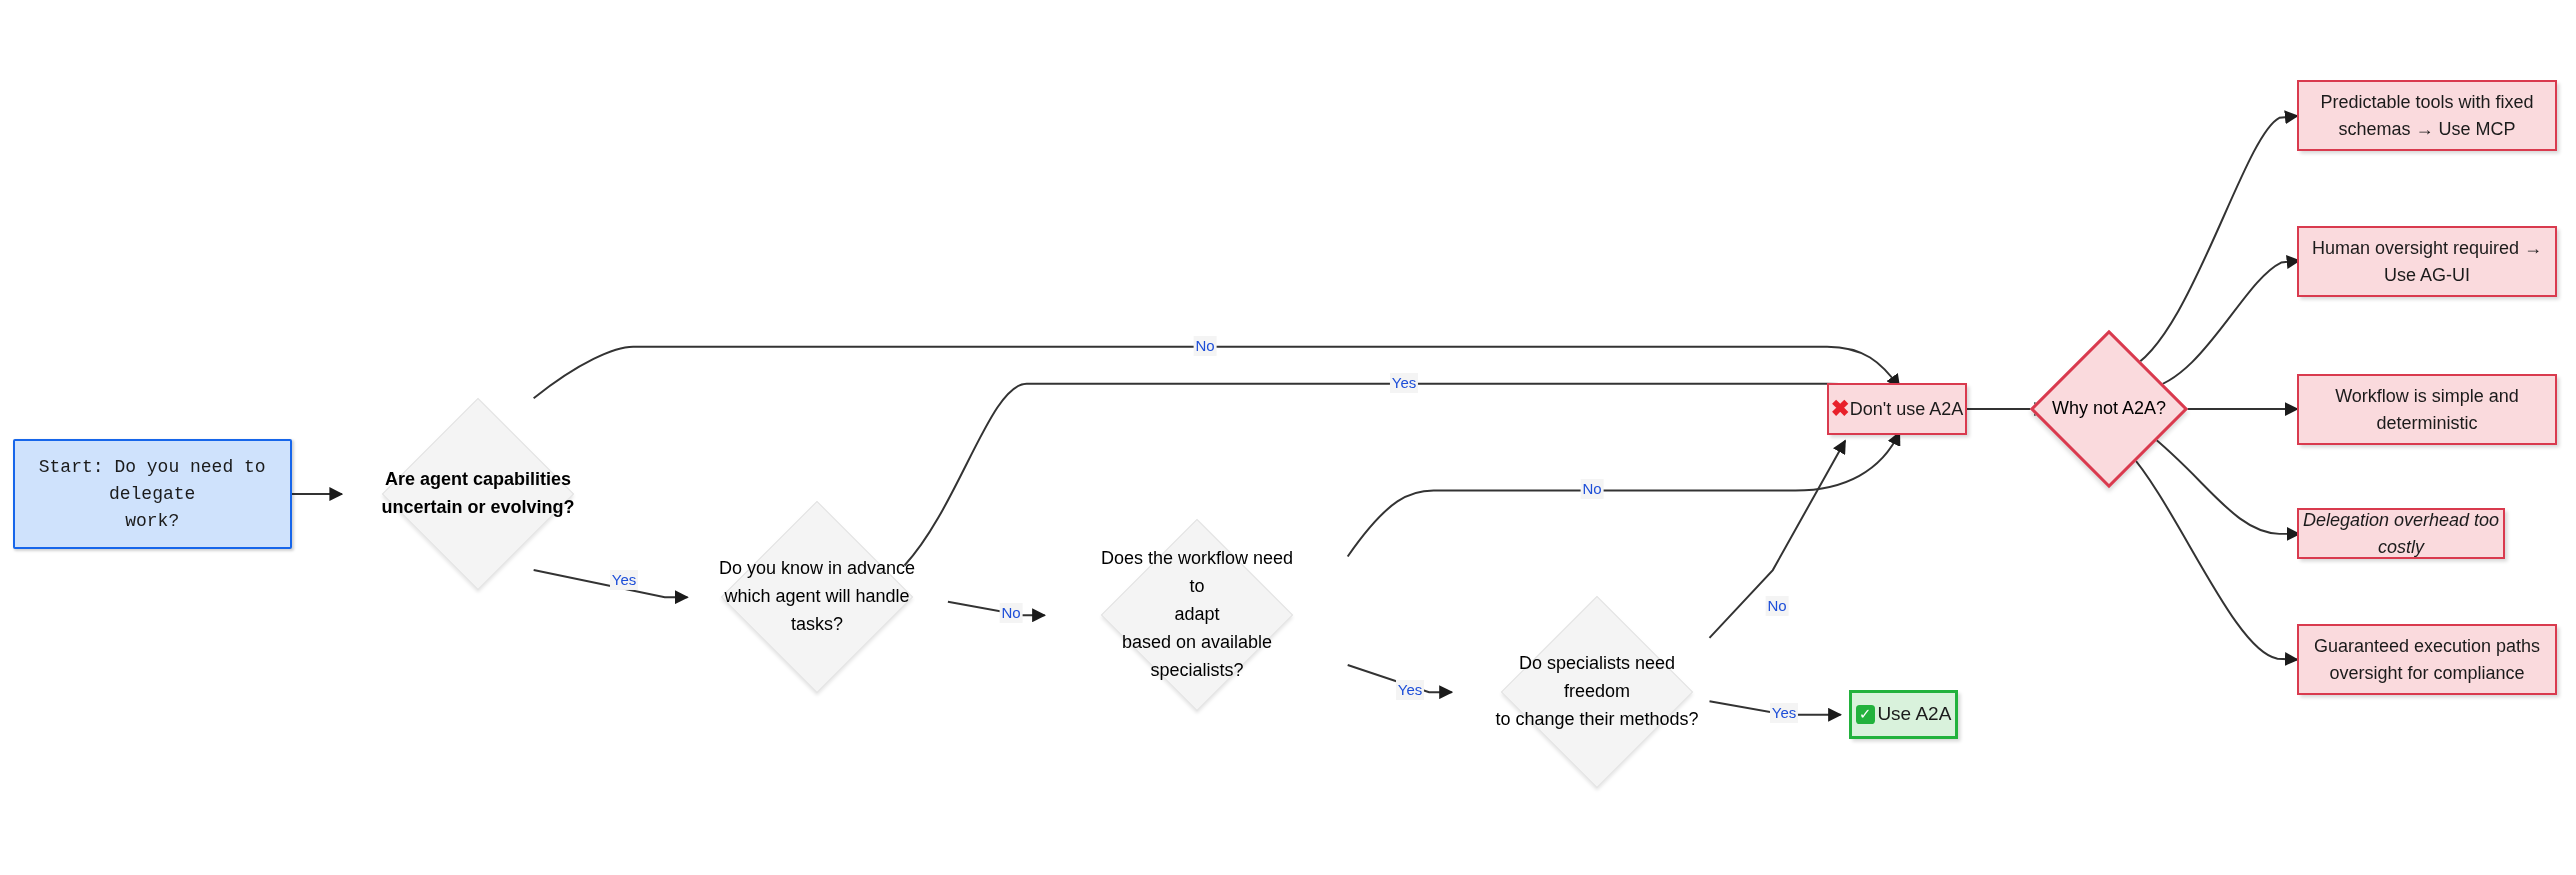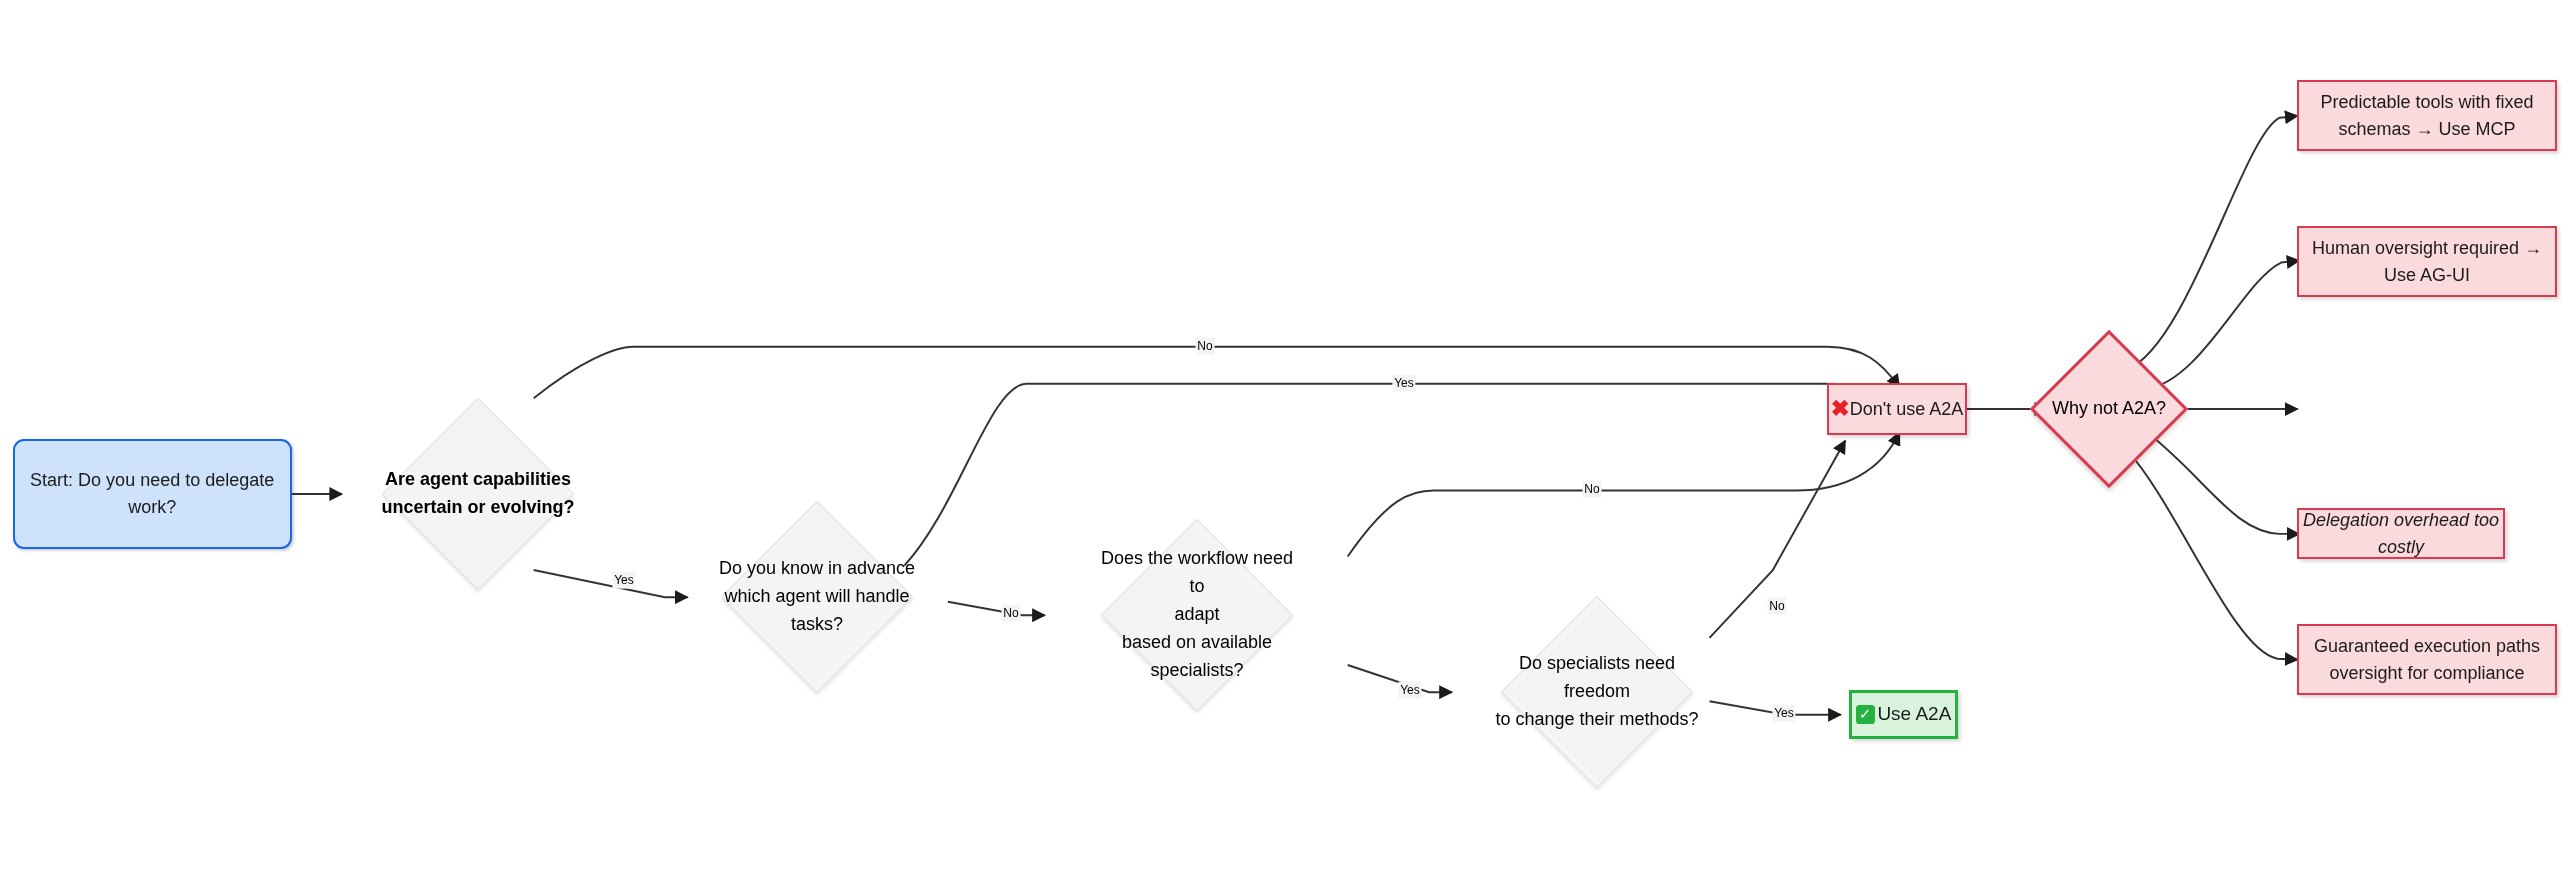--- a/index.html
+++ b/index.html
@@ -37,23 +37,24 @@
   .node-label {
     display: block;
     line-height: 1.5;
     white-space: pre-line;
   }
 
   
   .node-start {
     background: #cfe2fc;
     border: 2.7px solid #1766ea;
-    border-radius: 11px;
+    border-radius: 2px;
     box-shadow: 1.8px 1.8px 2.7px rgba(0,0,0,0.18);
     font-size: 18px;
+    font-family: Liberation Mono, monospace;
   }
 
   
   .diamond-wrap {
     position: absolute;
     z-index: 5;
   }
   .diamond-shape {
     position: absolute;
     left: 0; top: 0;
@@ -129,22 +130,22 @@
   .inline-row {
     display: flex;
     align-items: center;
     justify-content: center;
   }
 
   
   .edge-label {
     position: absolute;
     background: #f4f4f4;
-    color: #000000;
-    font-size: 12px;
+    color: #1d4ed8;
+    font-size: 15px;
     line-height: 1.1;
     padding: 1.8px 1.8px;
     transform: translate(-50%, -50%);
     z-index: 6;
     white-space: nowrap;
   }
 </style>
 </head>
 <body>
 
@@ -238,20 +239,24 @@
   <div class="node node-negative" style="left:2297px; top:226px; width:260px; height:71px;">
     <span class="node-label">Human oversight required →
 Use AG-UI</span>
   </div>
 
   <div class="node node-negative" style="left:2297px; top:80px; width:260px; height:71px;">
     <span class="node-label">Predictable tools with fixed
 schemas → Use MCP</span>
   </div>
 
+  <div class="node node-negative" style="left:2297px; top:374px; width:260px; height:71px;">
+    <span class="node-label">Workflow is simple and
+deterministic</span>
+  </div>
 
   <div class="node node-negative" style="left:2297px; top:508px; width:208px; height:51px;font-style:italic;">
     <span class="node-label">Delegation overhead too costly</span>
   </div>
 
   <div class="node node-negative" style="left:2297px; top:624px; width:260px; height:71px;">
     <span class="node-label">Guaranteed execution paths
 oversight for compliance</span>
   </div>
 

